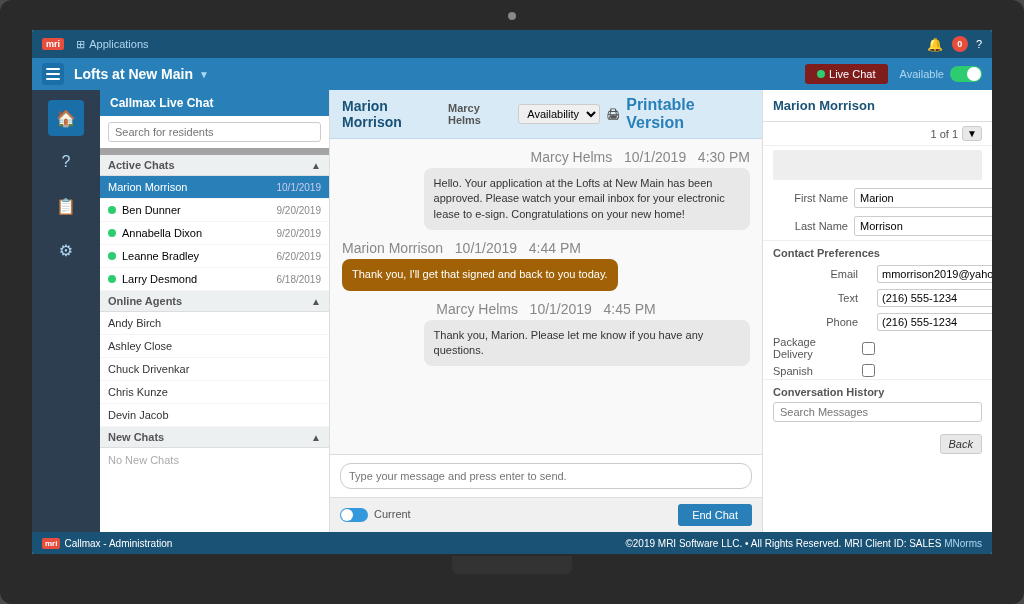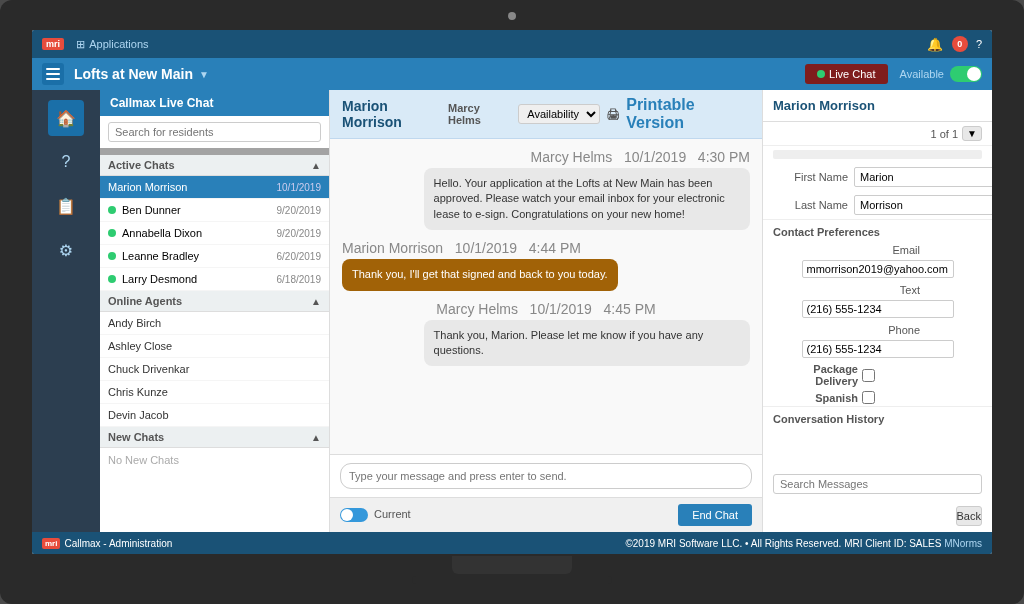--- a/index.html
+++ b/index.html
@@ -451,23 +451,22 @@
       font-size: 11px;
       font-weight: bold;
       color: #555;
       border-top: 1px solid #eee;
     }
 
     .form-group-inline {
       padding: 3px 10px;
       display: flex;
       align-items: center;
-      gap: 4px;
-      font-size: 11px;
-      flex-direction: column;
+      gap: 19px;
+      font-size: 11px;
     }
     .form-label-sm {
       width: 85px;
       text-align: right;
       color: #555;
       font-size: 11px;
       flex-shrink: 0;
     }
     .form-input-sm {
       flex: 1;
@@ -478,59 +477,57 @@
     }
     .checkbox-group {
       padding: 2px 10px;
       display: flex;
       align-items: center;
       gap: 4px;
       font-size: 11px;
     }
     .checkbox-label {
       width: 85px;
-      text-align: right;
       color: #555;
       font-size: 11px;
       flex-shrink: 0;
-      font-weight: bold;
     }
 
     .conv-history {
       padding: 6px 10px;
       border-top: 1px solid #eee;
     }
     .conv-history-title {
       font-size: 11px;
       font-weight: bold;
       color: #555;
       margin-bottom: 4px;
     }
     .conv-search {
       width: 100%;
       border: 1px solid #ccc;
       padding: 3px 6px;
       border-radius: 3px;
       font-size: 11px;
-      margin-top: 45px;
     }
 
     .back-btn-area {
       display: flex;
       justify-content: flex-end;
       padding: 6px 10px;
     }
     .back-btn {
       background: #e8e8e8;
       border: 1px solid #ccc;
-      padding: 3px 0;
+      padding: 3px 8px;
       border-radius: 3px;
       font-size: 11px;
       cursor: pointer;
       color: #333;
+      font-style: italic;
     }
 
     
     .bottom-bar {
       background: #1a5276;
       height: 22px;
       display: flex;
       align-items: center;
       padding: 0 10px;
       color: white;

